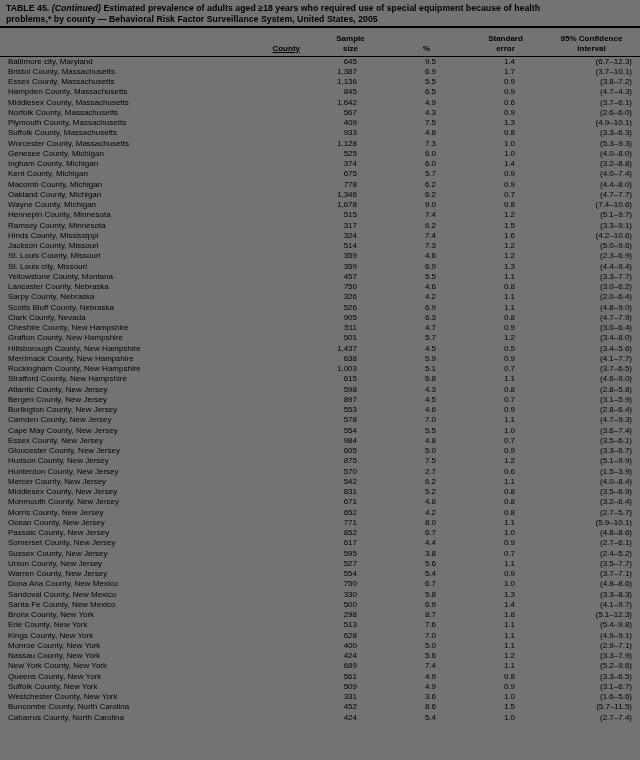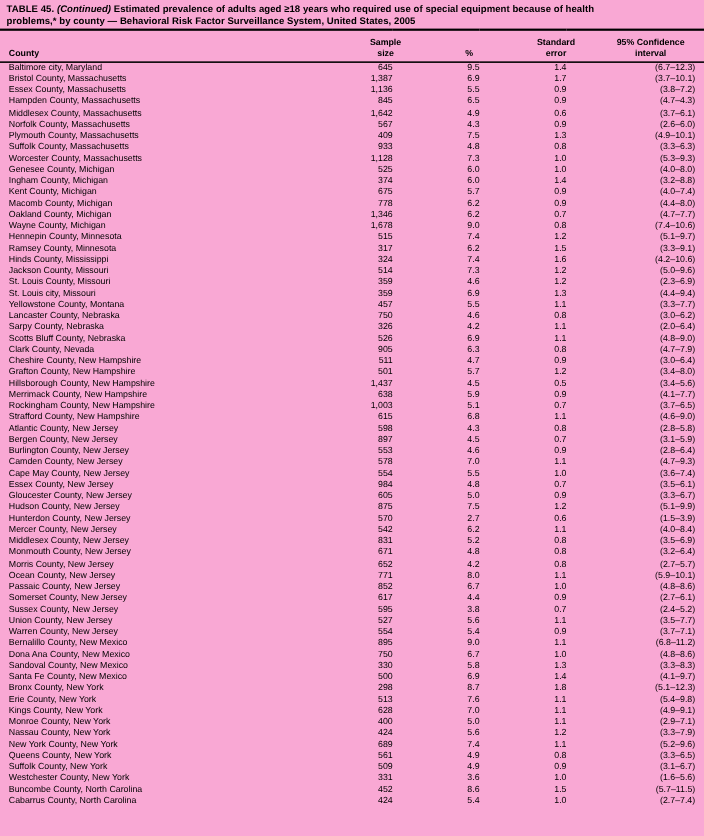--- a/index.html
+++ b/index.html
@@ -7,21 +7,21 @@
   body {
     width: 640px; height: 760px;
     background: #ffffff;
     font-family: "Liberation Sans", sans-serif;
     color: #000;
   }
   .page {
     position: relative;
     width: 640px; height: 760px;
     overflow: hidden;
-    background: #f9a8d4;
+    background: #737373;
   }
   .doc-title {
     position: absolute;
     top: 3px; left: 6px;
     width: 633px;
     font-size: 8.7px;
     line-height: 10.6px;
     font-weight: bold;
     letter-spacing: 0.05px;
     color: #000;
@@ -40,21 +40,21 @@
     border-bottom: 1px solid #000;
     height: 29px;
     font-size: 8px;
     font-weight: bold;
     line-height: 9.6px;
     vertical-align: bottom;
     padding: 0 0 2px 0;
     text-align: center;
     white-space: nowrap;
   }
-  thead th.h-county { text-align: left; padding-left: 8px; }
+  thead th.h-county { text-align: right; padding-left: 8px; text-decoration: underline; }
   thead th .hdr { display: block; }
   .hs  { transform: translateX(22px); }
   .hp  { transform: translateX(30px); }
   .hse { transform: translateX(30px); }
   .hci { transform: translateX(14px); }
 
   tbody td {
     font-size: 8px;
     line-height: 10.25px;
     height: 10.25px;
@@ -469,27 +469,20 @@
           <td class="c4">(3.5–7.7)</td>
         </tr>
         <tr>
           <td class="c0">Warren County, New Jersey</td>
           <td class="c1">554</td>
           <td class="c2">5.4</td>
           <td class="c3">0.9</td>
           <td class="c4">(3.7–7.1)</td>
         </tr>
         <tr>
-          <td class="c0">Bernalillo County, New Mexico</td>
-          <td class="c1">895</td>
-          <td class="c2">9.0</td>
-          <td class="c3">1.1</td>
-          <td class="c4">(6.8–11.2)</td>
-        </tr>
-        <tr>
           <td class="c0">Dona Ana County, New Mexico</td>
           <td class="c1">750</td>
           <td class="c2">6.7</td>
           <td class="c3">1.0</td>
           <td class="c4">(4.8–8.6)</td>
         </tr>
         <tr>
           <td class="c0">Sandoval County, New Mexico</td>
           <td class="c1">330</td>
           <td class="c2">5.8</td>

